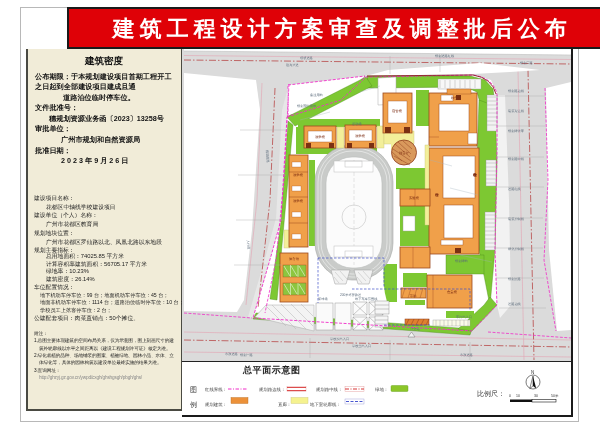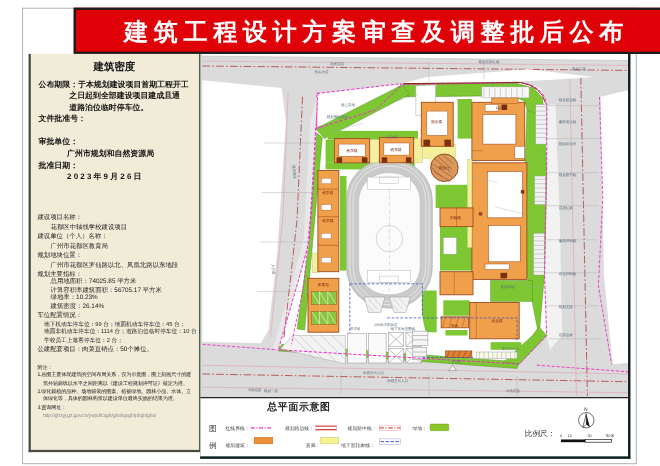--- a/index.html
+++ b/index.html
@@ -13,24 +13,24 @@
 
 <div class="abs" style="left:20px;top:7px;width:557px;height:413px;border:1px solid #b8b8b8;"></div>
 
 <div class="abs" style="left:26px;top:7px;width:542px;height:38px;background:#df0107;border:2px solid #1a1a1a;color:#fff;font-size:22px;font-weight:bold;text-align:center;line-height:39px;letter-spacing:5px;text-indent:4.5px;margin-left:41px;">建筑工程设计方案审查及调整批后公布</div>
 
 <div class="abs" style="left:26px;top:49px;width:153px;height:360px;background:#f1ecd8;border:2px solid #4a4a42;border-top:none;"></div>
 
 <div class="abs" style="left:30px;top:55px;width:148px;text-align:center;font-size:9.5px;font-weight:bold;color:#111;">建筑密度</div>
 
 <div class="abs" style="left:35px;top:71.5px;width:146px;font-size:7.2px;font-weight:bold;color:#111;line-height:10.6px;white-space:nowrap;">公布期限：于本规划建设项目首期工程开工<br>
-<span style="margin-left:28px;">之日起到全部建设项目建成且通</span><br>
+<span style="">之日起到全部建设项目建成且通</span><br>
 <span style="margin-left:28px;">道路泊位临时停车位。</span><br>
 文件批准号：<br>
-<br>
+<span style="margin-left:14px;">穗规划资源业务函〔2023〕13258号</span><br>
 审批单位：<br>
 <span style="margin-left:26px;">广州市规划和自然资源局</span><br>
 批准日期：<br>
 <span style="margin-left:26px;letter-spacing:2px;">2023年9月26日</span>
 </div>
 
 <div class="abs" style="left:34px;top:194px;width:148px;font-size:5.8px;color:#222;line-height:8.7px;white-space:nowrap;">建设项目名称：<br>
 <span style="margin-left:12px;">花都区中轴线学校建设项目</span><br>
 建设单位（个人）名称：<br>
 <span style="margin-left:12px;">广州市花都区教育局</span><br>

